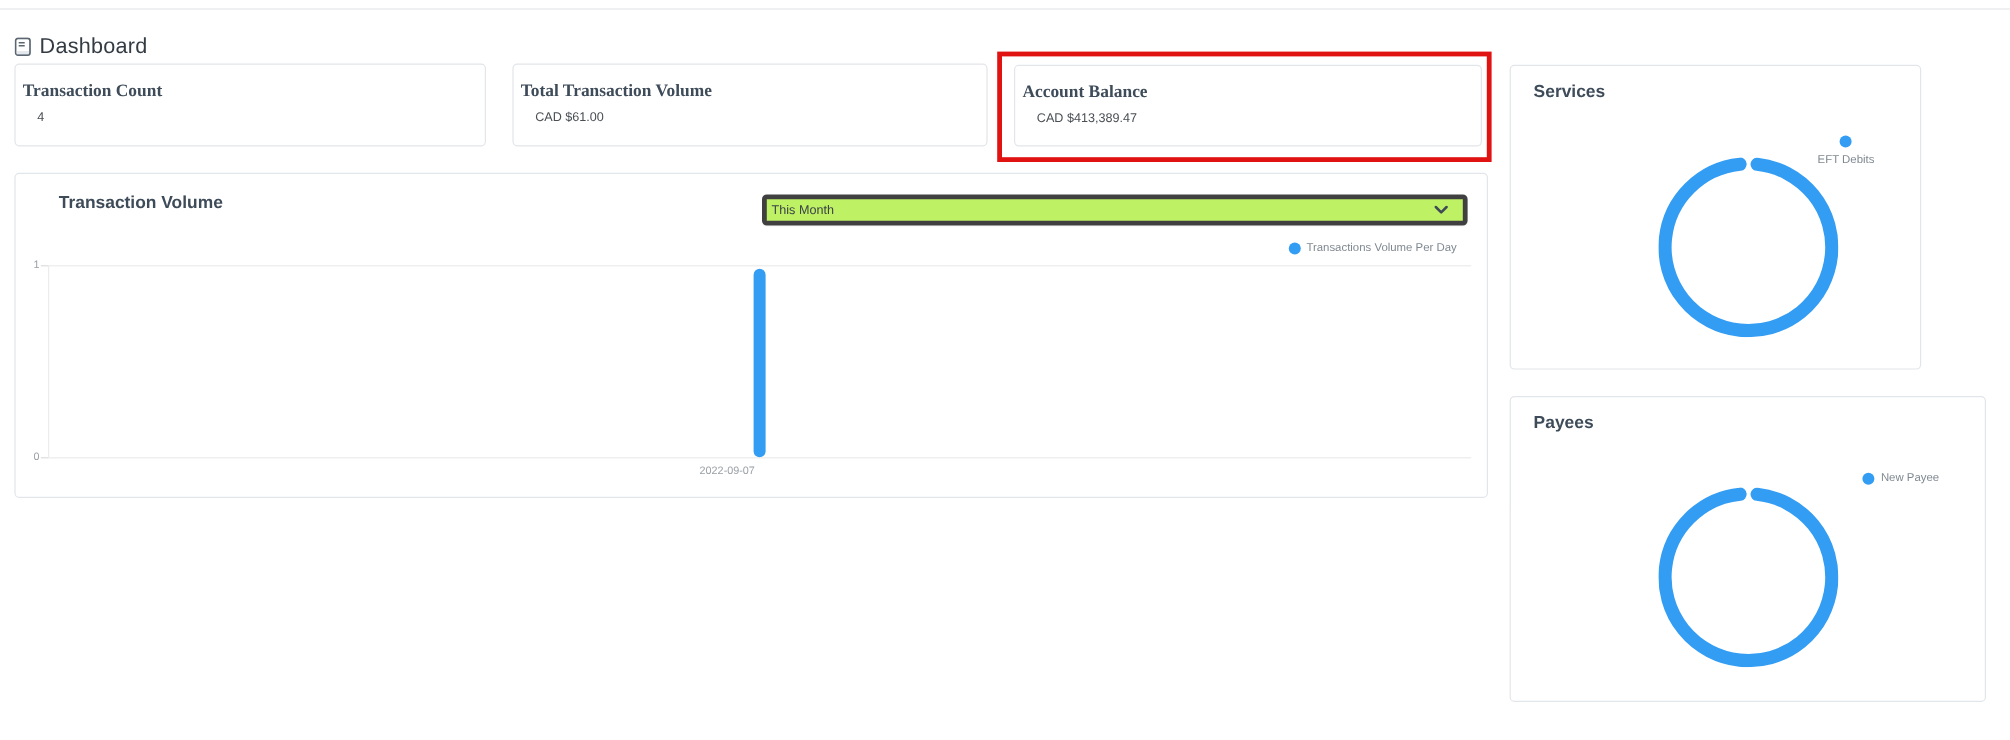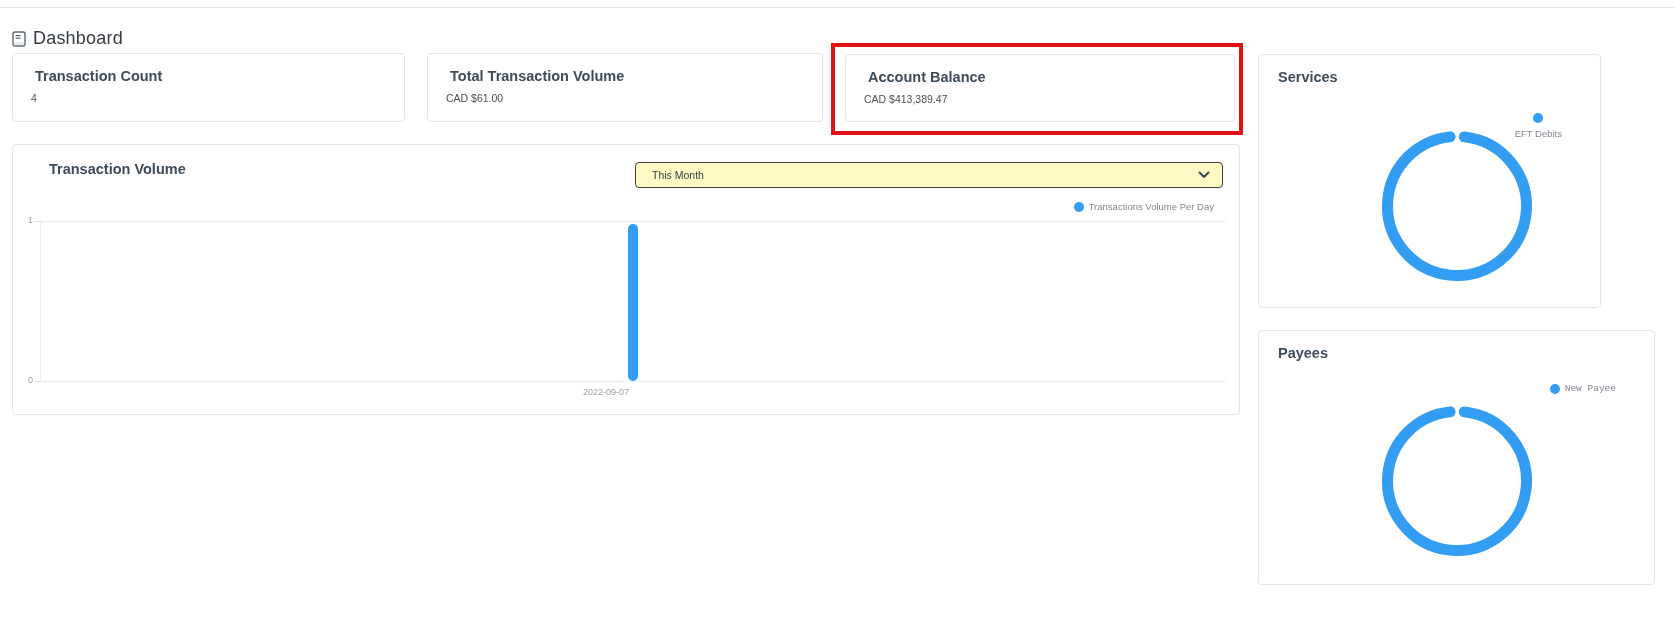--- a/index.html
+++ b/index.html
@@ -12,34 +12,34 @@
   
   .dash-header { position:absolute; left:12px; top:28px; display:flex; align-items:center; gap:7px; }
   .dash-header .jicon { width:14px; height:16px; display:block; }
   .dash-title { font-size:18px; font-weight:normal; color:#343b43; letter-spacing:.2px; }
 
   
   .card { position:absolute; background:#fff; border:1px solid #e2e5e9; border-radius:4px; }
   .card-title { font-size:14.5px; font-weight:bold; color:#3e4b59; }
 
   
-  .stat-card .card-title { position:absolute; left:22px; top:14px; }
+  .stat-card .card-title { position:absolute; left:6px; top:14px;font-family:Liberation Serif, serif; }
   .stat-value { position:absolute; left:18px; top:38px; font-size:10.5px; color:#4a4f54; }
   .stat-1 { left:12px;  top:53px; width:393px; height:69px; }
   .stat-2 { left:427px; top:53px; width:396px; height:69px; }
   .annotation-box { position:absolute; left:831px; top:43px; width:412px; height:92px;
     border:4px solid #e01212; background:transparent; }
   .stat-3 { left:10px; top:7px; width:390px; height:68px; position:absolute; }
 
   
   .volume-card { left:12px; top:144px; width:1228px; height:271px; }
   .volume-card .card-title { position:absolute; left:18px; top:16px;margin-left:18px; }
   .period-select { position:absolute; left:622px; top:17px; width:588px; height:26px;
-    border:1px solid #404040; border-radius:4px; background:#fef9c3; display:flex; align-items:center;
-    padding:0 12px 0 16px; cursor:pointer; box-shadow:0 1px 1px rgba(0,0,0,.03); }
+    border:4px solid #404040; border-radius:4px; background:#bef264; display:flex; align-items:center;
+    padding:0 12px 0 4px; cursor:pointer; box-shadow:0 1px 1px rgba(0,0,0,.03); }
   .period-select .sel-text { font-size:10.5px; color:#3c4249; flex:1; }
   .legend { position:absolute; display:flex; align-items:center; gap:5px; }
   .legend-dot { width:10px; height:10px; border-radius:50%; background:#339df4; flex:none; }
   .legend-text { font-size:9.5px; color:#7f8890; white-space:nowrap; }
   .volume-legend { top:56px; right:25px; }
 
   .gridline { position:absolute; left:27px; width:1186px; height:1px; background:#ececec; }
   .grid-top { top:76px; } .grid-bottom { top:236px; }
   .ytick-mark { position:absolute; left:21px; width:6px; height:1px; background:#dcdcdc; }
   .y-axis-line { position:absolute; left:27px; top:76px; width:1px; height:161px; background:#ececec; }
@@ -49,21 +49,21 @@
     background:#339df4; border-radius:5px; }
   .xlabel { position:absolute; left:570px; top:242px; width:100px; text-align:left;
     font-size:9px; color:#9aa0a6; }
 
   
   .services-card { left:1258px; top:54px;  width:343px; height:254px; }
   .payees-card   { left:1258px; top:330px; width:397px; height:255px; }
   .services-card .card-title, .payees-card .card-title { position:absolute; left:19px; top:14px; }
   .donut-legend { right:38px; }
   .services-card .donut-legend { top:58px;flex-direction:column; }
-  .payees-card   .donut-legend { top:52px;font-family:Liberation Mono, monospace; }
+  .payees-card   .donut-legend { top:62px; }
   .donut-wrap { position:absolute; left:123px; width:150px; height:150px; }
   .services-card .donut-wrap { top:76px; }
   .payees-card   .donut-wrap { top:75px; }
 </style>
 </head>
 <body>
 
 <div class="page">
 
   <div class="top-divider"></div>

